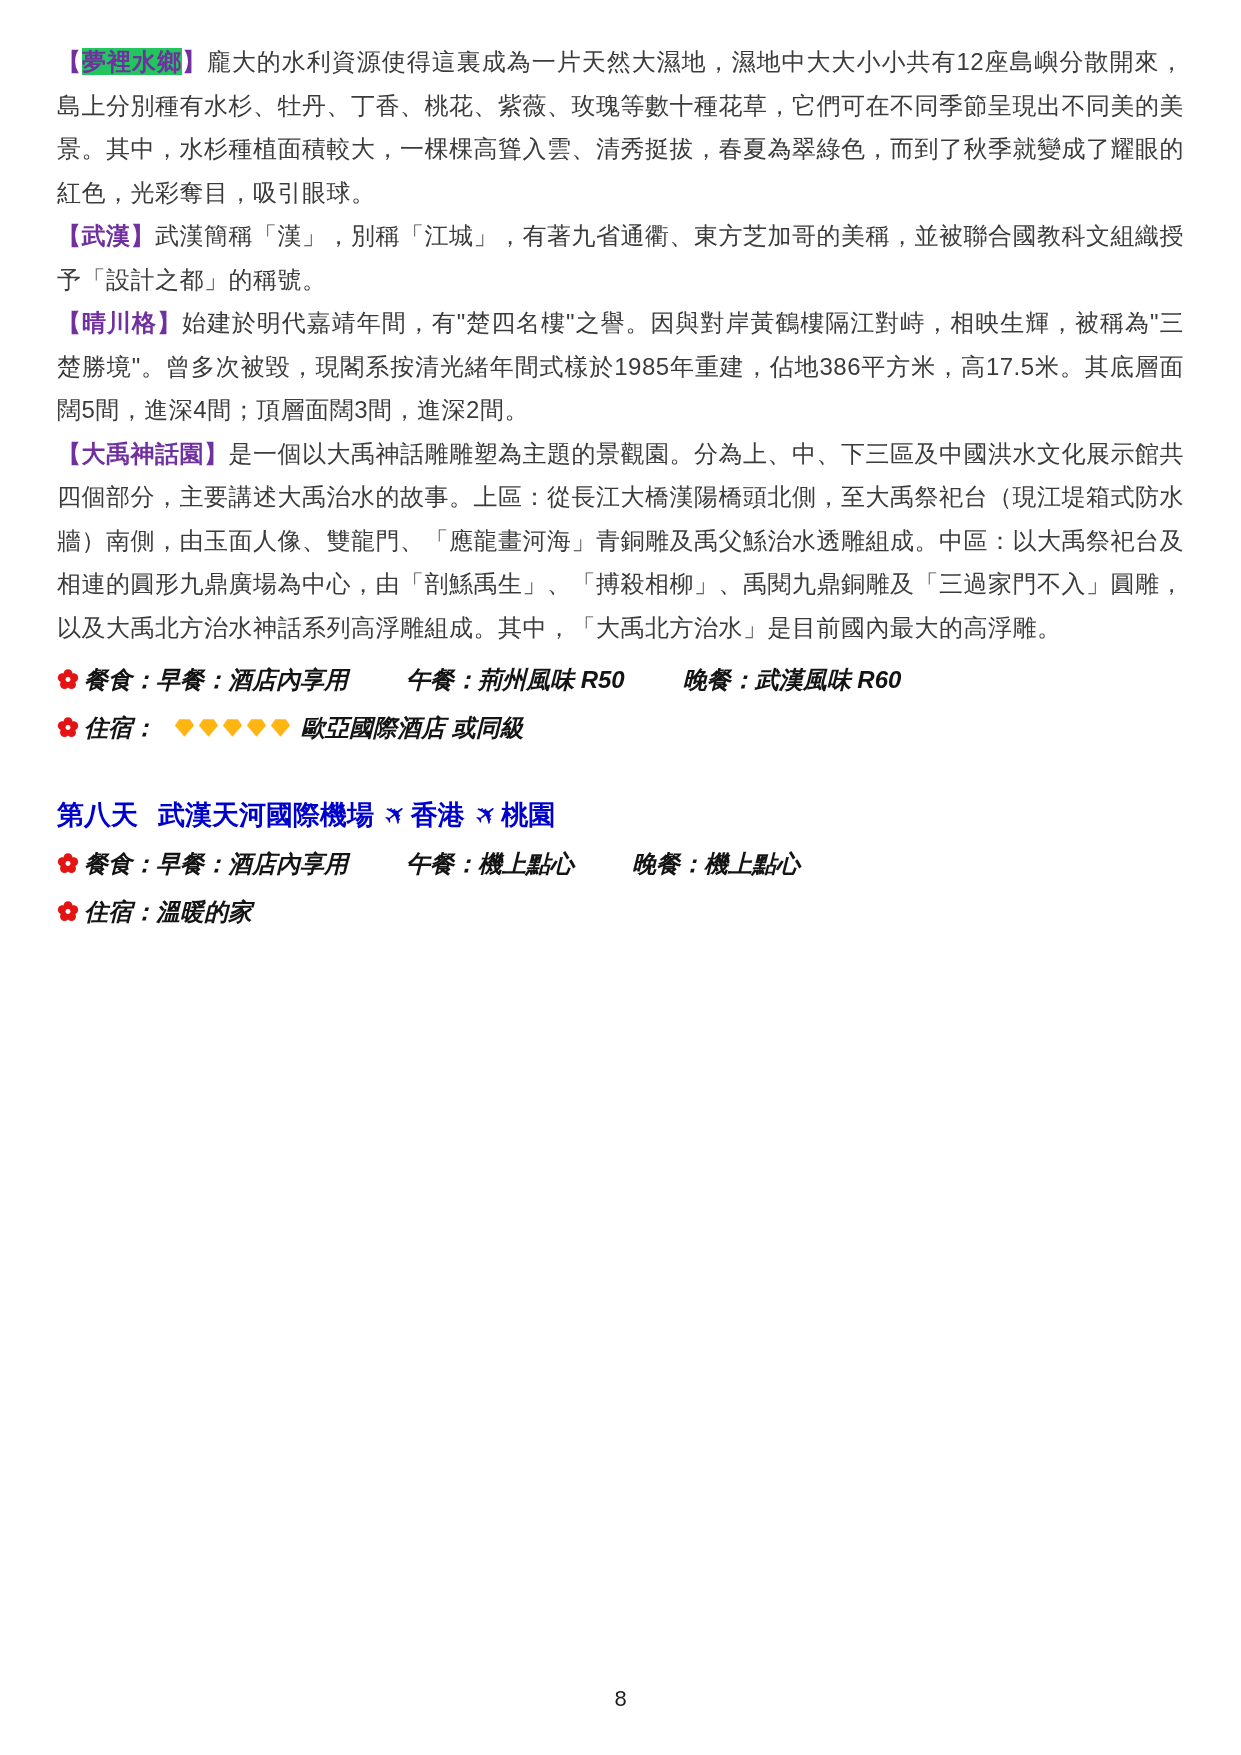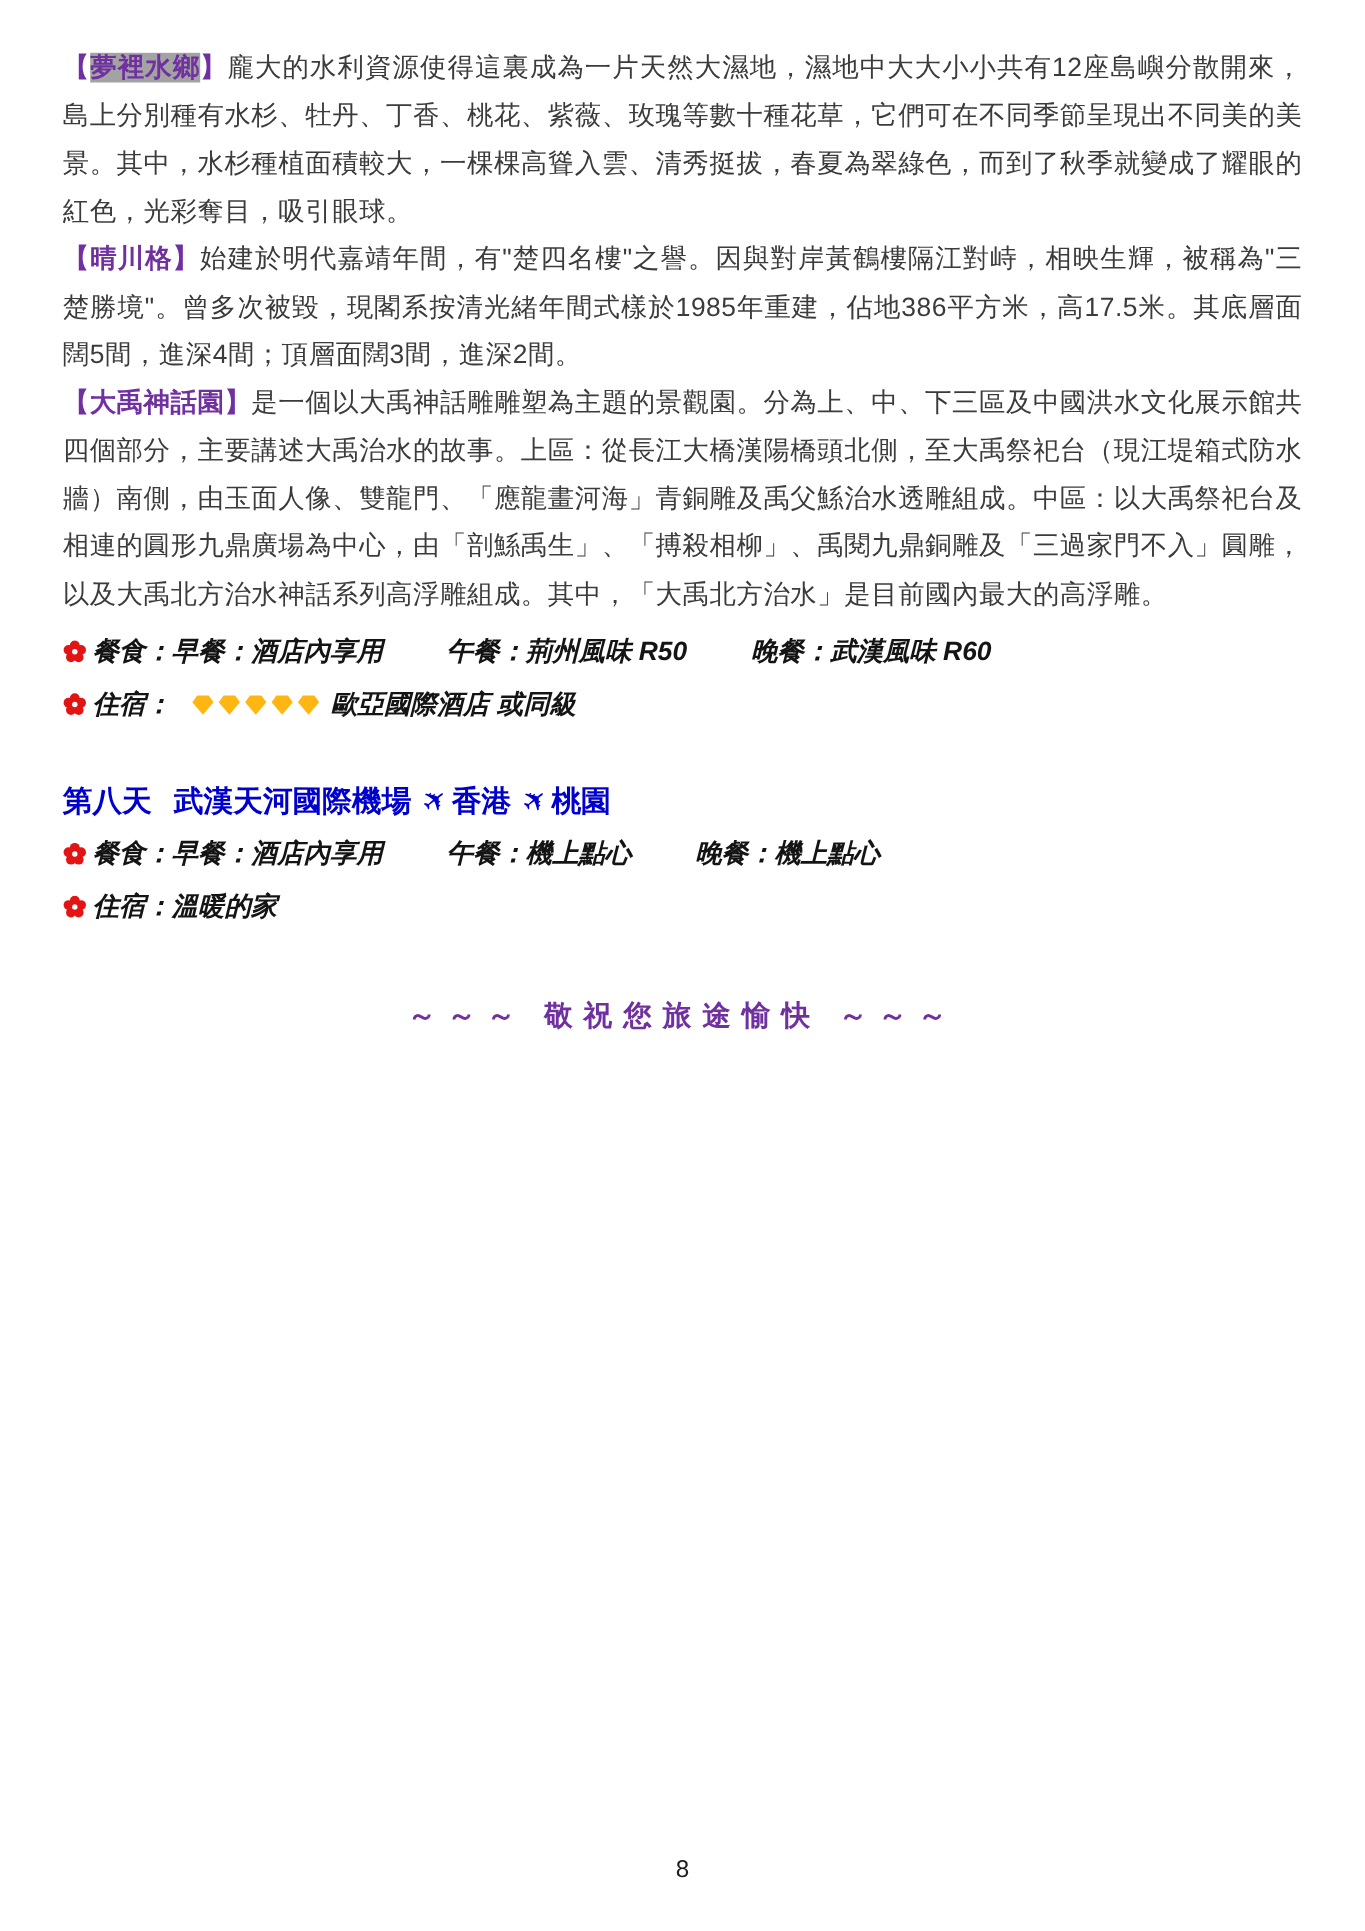--- a/index.html
+++ b/index.html
@@ -7,21 +7,21 @@
     width:1241px;height:1755px;background:#ffffff;position:relative;overflow:hidden;
     font-family:"Liberation Sans","DejaVu Sans",sans-serif;
     color:#3b3b3b;
   }
   .content{padding:40px 57px 0 57px;}
   .para{
     margin:0;font-size:24px;line-height:43.5px;text-align:justify;
     color:#3b3b3b;letter-spacing:0.5px;
   }
   .hdr{color:#7030A0;font-weight:700;}
-  .hl{background:#a3a3a3;}
+  .hl{background:#22c55e;}
   .meal-row{
     display:flex;align-items:center;font-size:24px;font-weight:700;color:#141414;
     margin-top:14px;line-height:34px;white-space:nowrap;font-style:italic;
   }
   .meal-row .flower{flex:0 0 auto;margin-right:5px;display:inline-flex;}
   .meal-item{margin-left:58px;text-align:right;}
   .meal-item.wide{}
   .gems{display:inline-flex;align-items:center;margin-left:18px;margin-right:10px;gap:3px;}
   .gems svg{display:block;}
   .day-heading{
@@ -46,20 +46,21 @@
     font-size:22px;color:#1e1e1e;letter-spacing:0;
   }
 </style>
 </head>
 <body>
 
 <div class="content">
 
   <p class="para"><span class="hdr"><span>【</span><span class="hl">夢裡水鄉</span><span>】</span></span><span>龐大的水利資源使得這裏成為一片天然大濕地，濕地中大大小小共有12座島嶼分散開來，島上分別種有水杉、牡丹、丁香、桃花、紫薇、玫瑰等數十種花草，它們可在不同季節呈現出不同美的美景。其中，水杉種植面積較大，一棵棵高聳入雲、清秀挺拔，春夏為翠綠色，而到了秋季就變成了耀眼的紅色，光彩奪目，吸引眼球。</span></p>
 
+  <p class="para"><span class="hdr"><span>【</span><span>武漢</span><span>】</span></span><span>武漢簡稱「漢」，別稱「江城」，有著九省通衢、東方芝加哥的美稱，並被聯合國教科文組織授予「設計之都」的稱號。</span></p>
 
   <p class="para"><span class="hdr"><span>【</span><span>晴川格</span><span>】</span></span><span>始建於明代嘉靖年間，有"楚四名樓"之譽。因與對岸黃鶴樓隔江對峙，相映生輝，被稱為"三楚勝境"。曾多次被毀，現閣系按清光緒年間式樣於1985年重建，佔地386平方米，高17.5米。其底層面闊5間，進深4間；頂層面闊3間，進深2間。</span></p>
 
   <p class="para"><span class="hdr"><span>【</span><span>大禹神話園</span><span>】</span></span><span>是一個以大禹神話雕雕塑為主題的景觀園。分為上、中、下三區及中國洪水文化展示館共四個部分，主要講述大禹治水的故事。上區：從長江大橋漢陽橋頭北側，至大禹祭祀台（現江堤箱式防水牆）南側，由玉面人像、雙龍門、「應龍畫河海」青銅雕及禹父鯀治水透雕組成。中區：以大禹祭祀台及相連的圓形九鼎廣場為中心，由「剖鯀禹生」、「搏殺相柳」、禹閱九鼎銅雕及「三過家門不入」圓雕，以及大禹北方治水神話系列高浮雕組成。其中，「大禹北方治水」是目前國內最大的高浮雕。</span></p>
 
 
   <div class="meal-row">
     <span class="flower">
         <svg width="22" height="22" viewBox="0 0 24 24">
           <g fill="#E21414">
@@ -147,19 +148,16 @@
             <circle cx="5.8" cy="9.6" r="4.9"></circle>
           </g>
           <circle cx="12" cy="11.4" r="2.7" fill="#ffffff"></circle>
         </svg>
       </span>
     <span>住宿：</span>
       <span>溫暖的家</span>
   </div>
 
 
-  <div class="closing">
-    <span class="tildes-left">～～～</span><span>敬祝您旅途愉快</span><span class="tildes-right">～～～</span>
-  </div>
 
 </div>
 
 <div class="page-number">8</div>
 
 </body></html>

